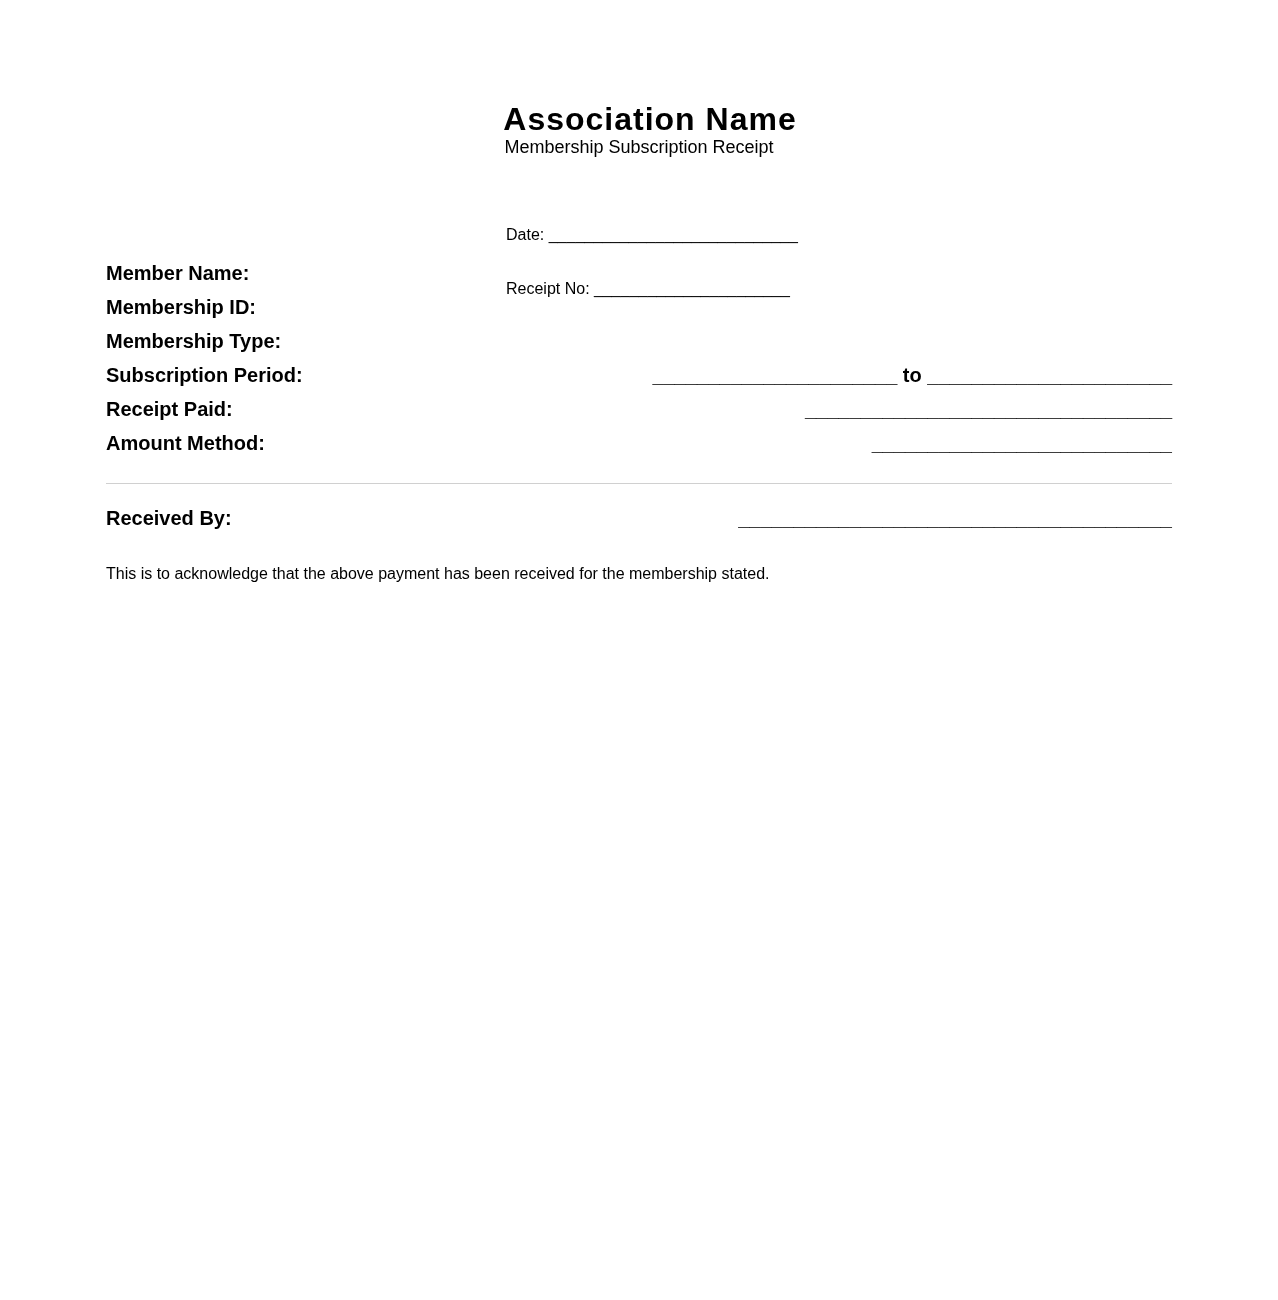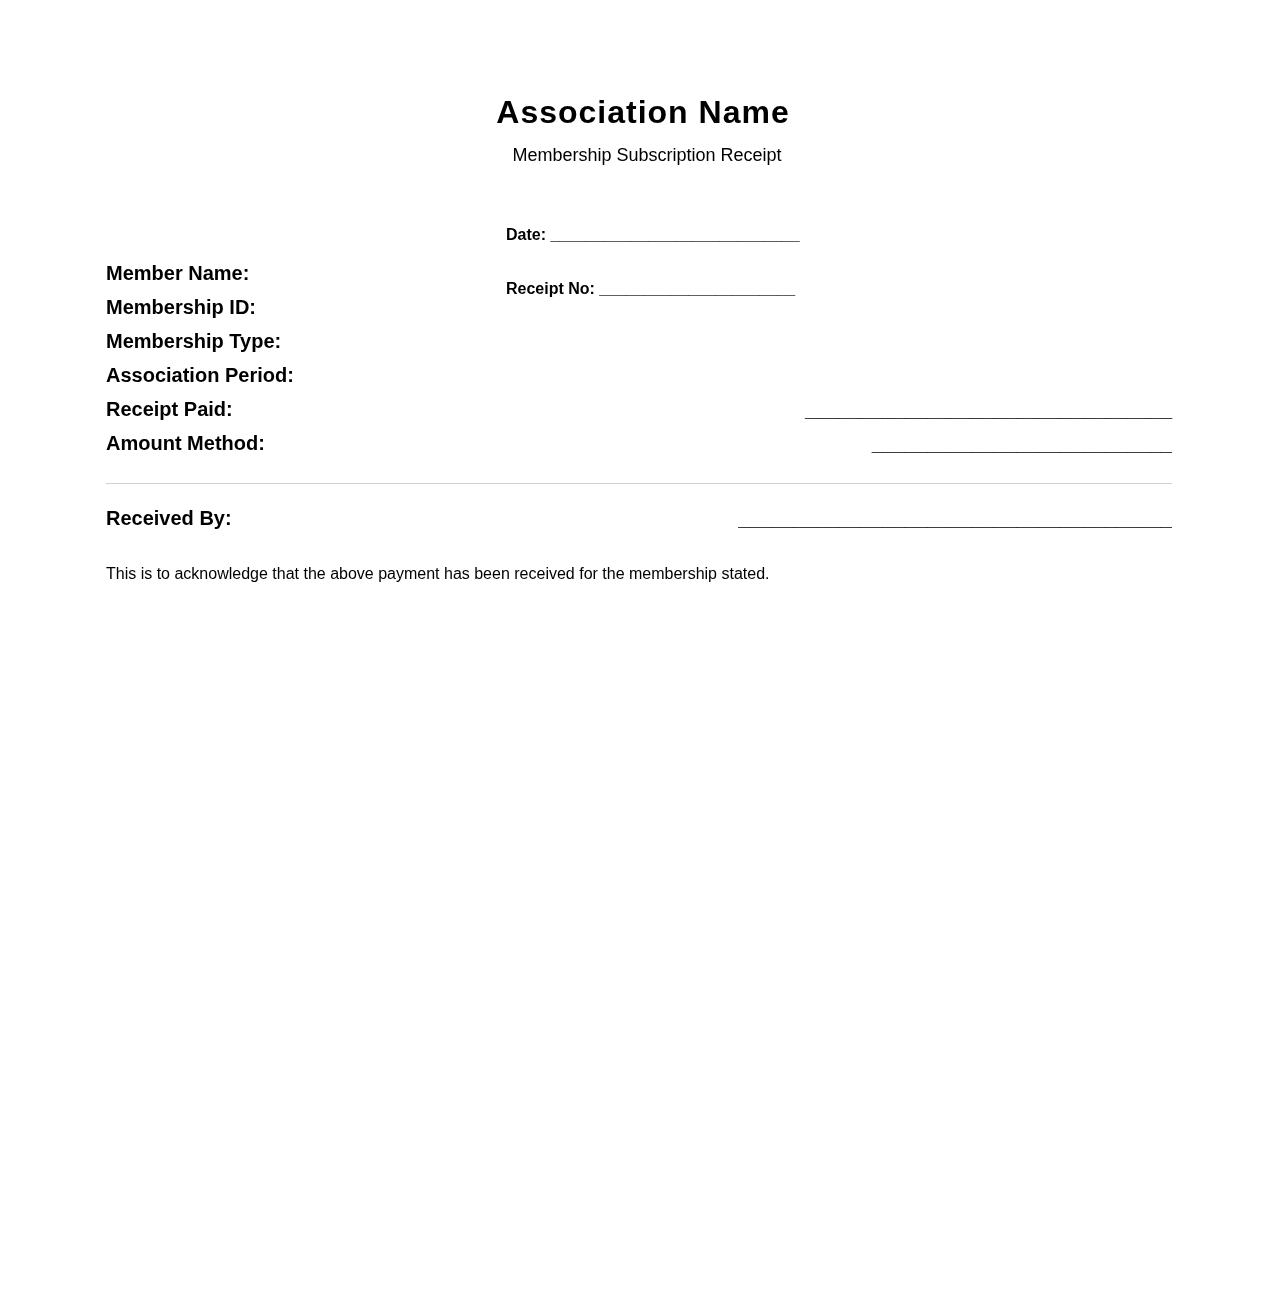--- a/index.html
+++ b/index.html
@@ -1,20 +1,20 @@
 <!DOCTYPE html>
 <html><head>
 <meta charset="utf-8">
 <style>
   html, body { margin: 0; padding: 0; background: #ffffff; }
   body { width: 1278px; height: 1300px; position: relative; font-family: "Liberation Sans", sans-serif; color: #000; }
   .page { position: absolute; left: 106px; top: 0; width: 1066px; }
-  .title { position: absolute; top: 90px; left: 0; width: 1066px; text-align: center; font-size: 32px; font-weight: bold; letter-spacing: 1px; margin: 4px; }
-  .subtitle { position: absolute; top: 137px; left: 0; width: 1066px; text-align: center; font-size: 18px; margin: 8px; }
-  .meta { position: absolute; top: 190px; left: 400px; font-size: 16px; line-height: 18px; white-space: pre; font-weight: bold; }
+  .title { position: absolute; top: 90px; left: 0; width: 1066px; text-align: center; font-size: 32px; font-weight: bold; letter-spacing: 1px; margin: 11px; }
+  .subtitle { position: absolute; top: 137px; left: 0; width: 1066px; text-align: center; font-size: 18px; margin: 0; }
+  .meta { position: absolute; top: 190px; left: 400px; font-size: 16px; line-height: 18px; white-space: pre; }
   .row { position: absolute; left: 0; width: 1066px; height: 22px; font-size: 20px; font-weight: bold; }
   .row .label { position: absolute; left: 0; top: 0; }
   .row .blank { position: absolute; right: 0; top: 0; white-space: pre; }
   .divider { position: absolute; top: 483px; left: 0; width: 1066px; height: 0; border-top: 1px solid #d0d0d0; }
   .note { position: absolute; top: 565px; left: 0; font-size: 16px; }
 </style>
 </head>
 <body>
 
 <div class="page">
@@ -29,21 +29,22 @@
   <div class="row" style="top:262px">
     <span class="label">Member Name:</span>
   </div>
   <div class="row" style="top:296px">
     <span class="label">Membership ID:</span>
   </div>
   <div class="row" style="top:330px">
     <span class="label">Membership Type:</span>
   </div>
   <div class="row" style="top:364px">
-    <span class="label">Association Period:</span>
+    <span class="label">Subscription Period:</span>
+    <span class="blank">______________________ to ______________________</span>
   </div>
   <div class="row" style="top:398px">
     <span class="label">Receipt Paid:</span>
     <span class="blank">_________________________________</span>
   </div>
   <div class="row" style="top:432px">
     <span class="label">Amount Method:</span>
     <span class="blank">___________________________</span>
   </div>
 

